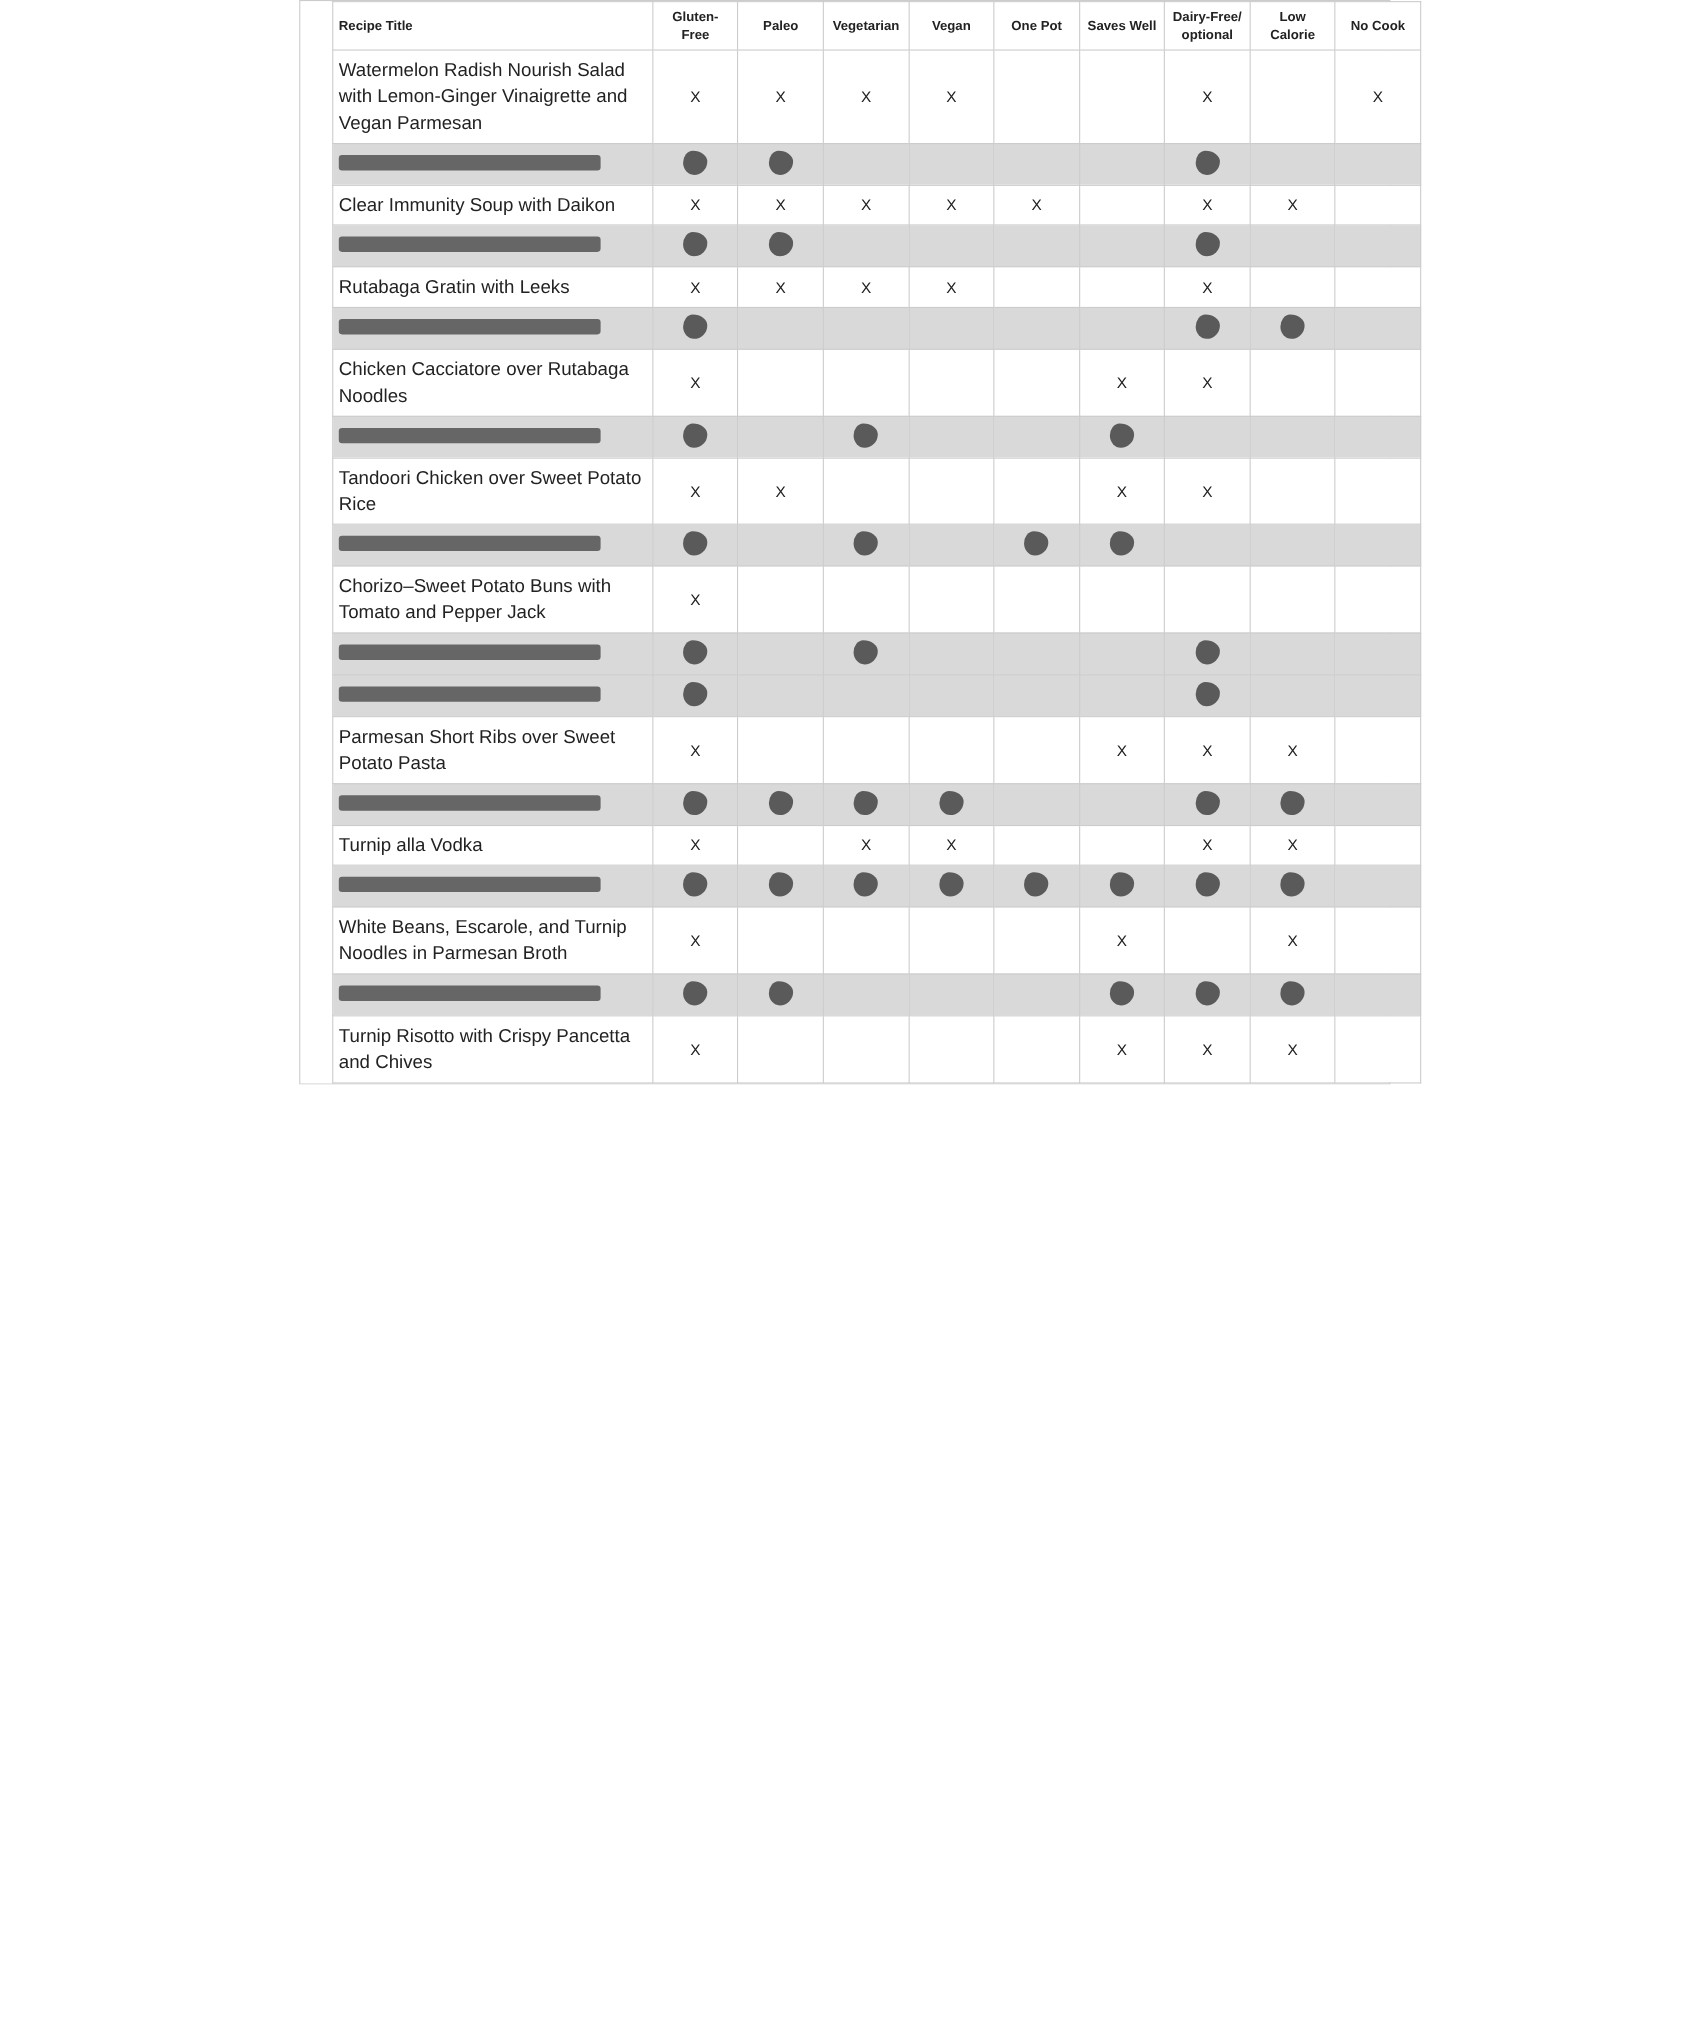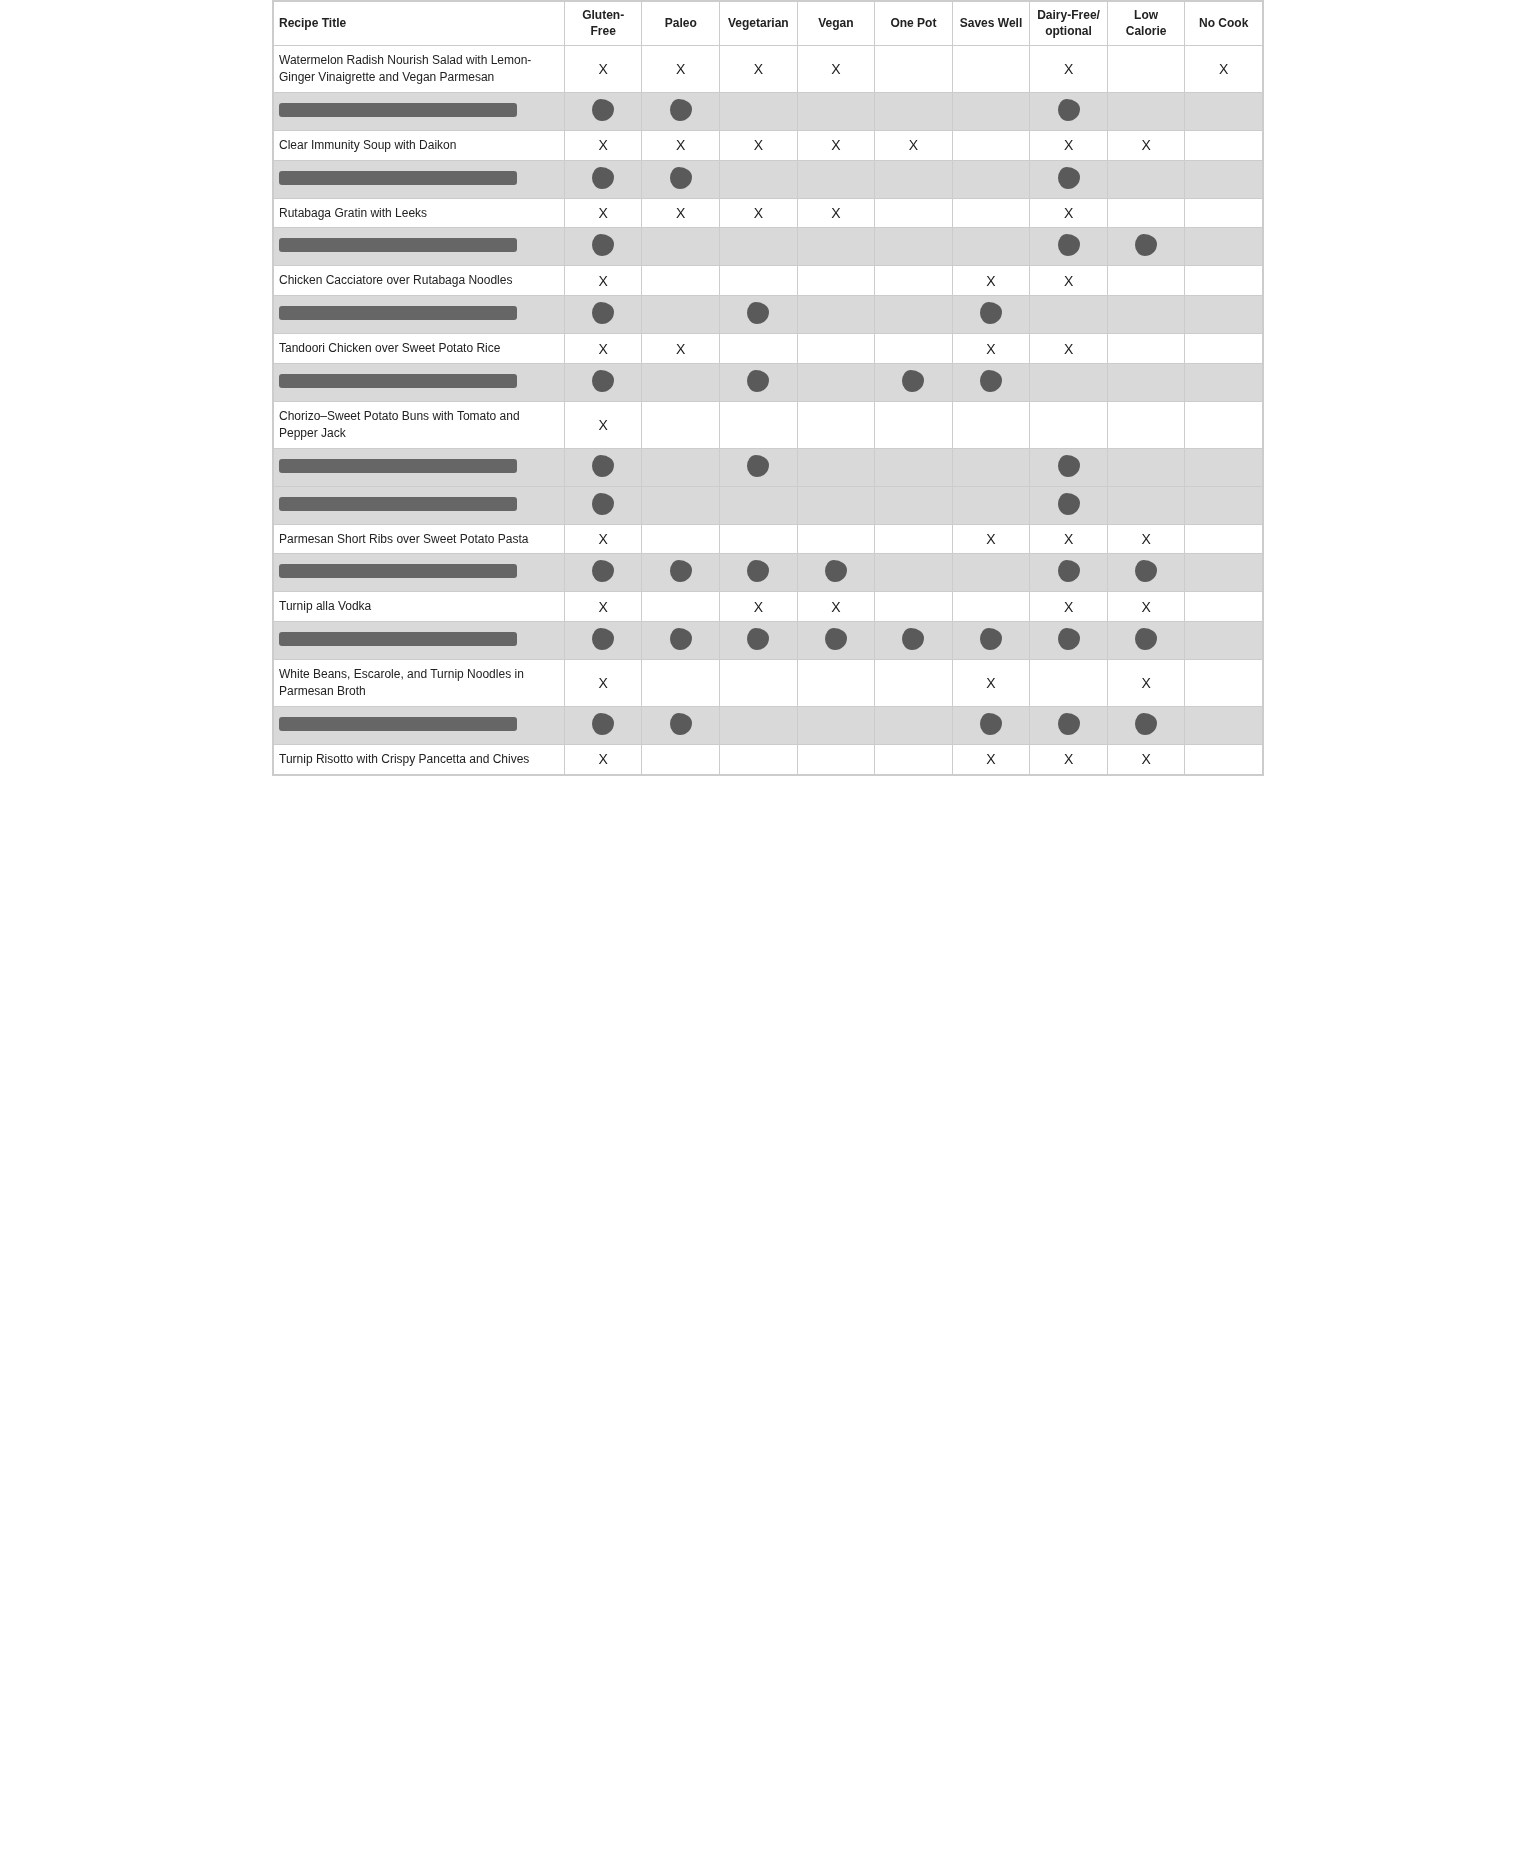--- a/index.html
+++ b/index.html
@@ -12,20 +12,21 @@
     .table-container {
       width: 100%;
       max-width: 992px;
       margin: 0 auto;
       border: 1px solid #ccc;
     }
     table {
       width: 100%;
       border-collapse: collapse;
       table-layout: fixed;
+      margin-left: 29px;
     }
     th, td {
       border: 1px solid #ccc;
       padding: 6px 5px;
       vertical-align: middle;
       text-align: center;
     }
     th {
       background: #fff;
       font-weight: bold;
@@ -40,21 +41,21 @@
       width: 8%;
     }
     
     tr.text-row {
       background: #fff;
     }
     tr.blur-row {
       background: #d9d9d9;
     }
     td.title-cell {
-      font-size: 12px;
+      font-size: 17px;
       line-height: 1.4;
     }
     
     .blurred-title {
       display: inline-block;
       height: 14px;
       background: #666;
       border-radius: 3px;
       width: 85%;
     }

